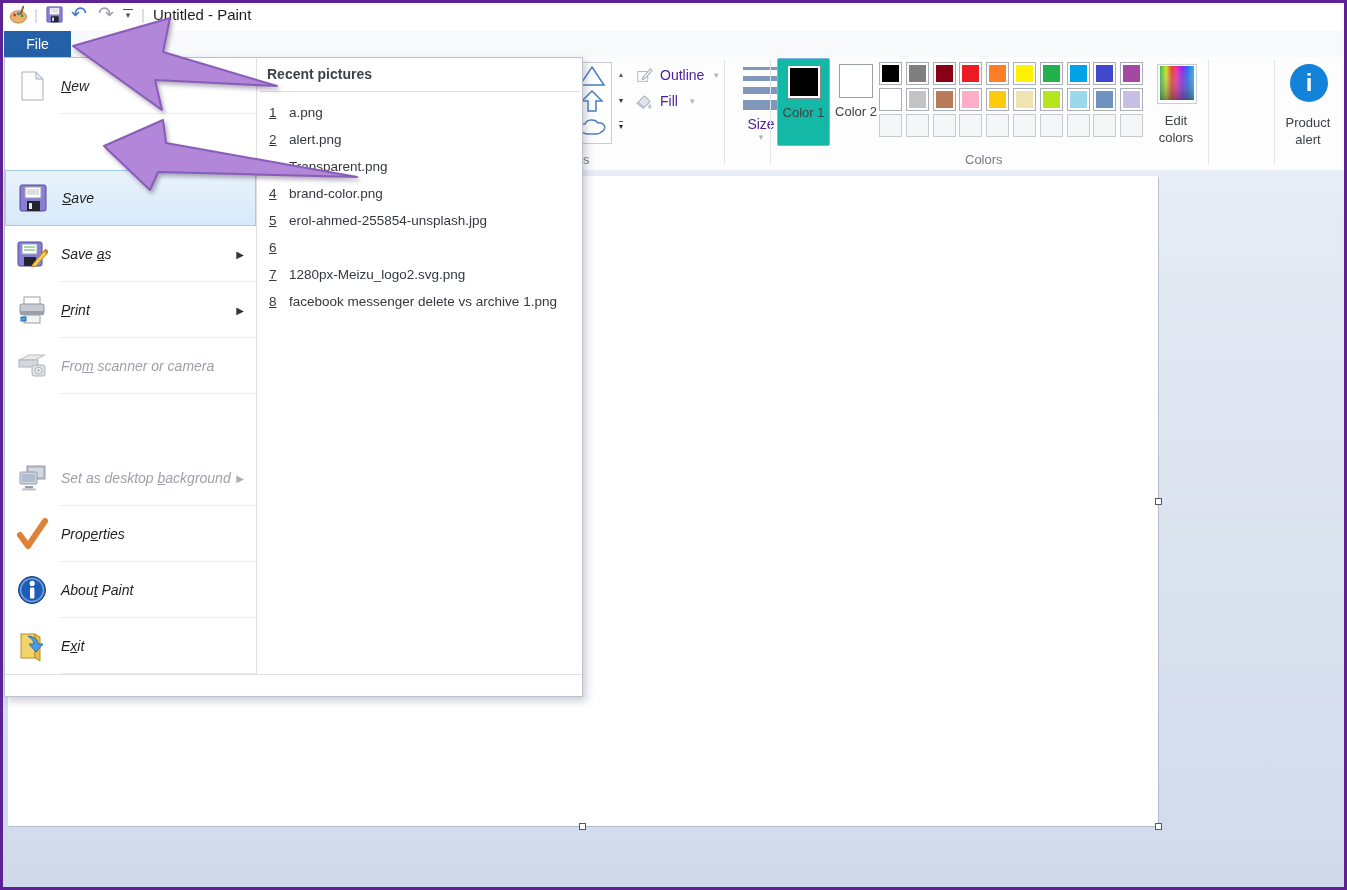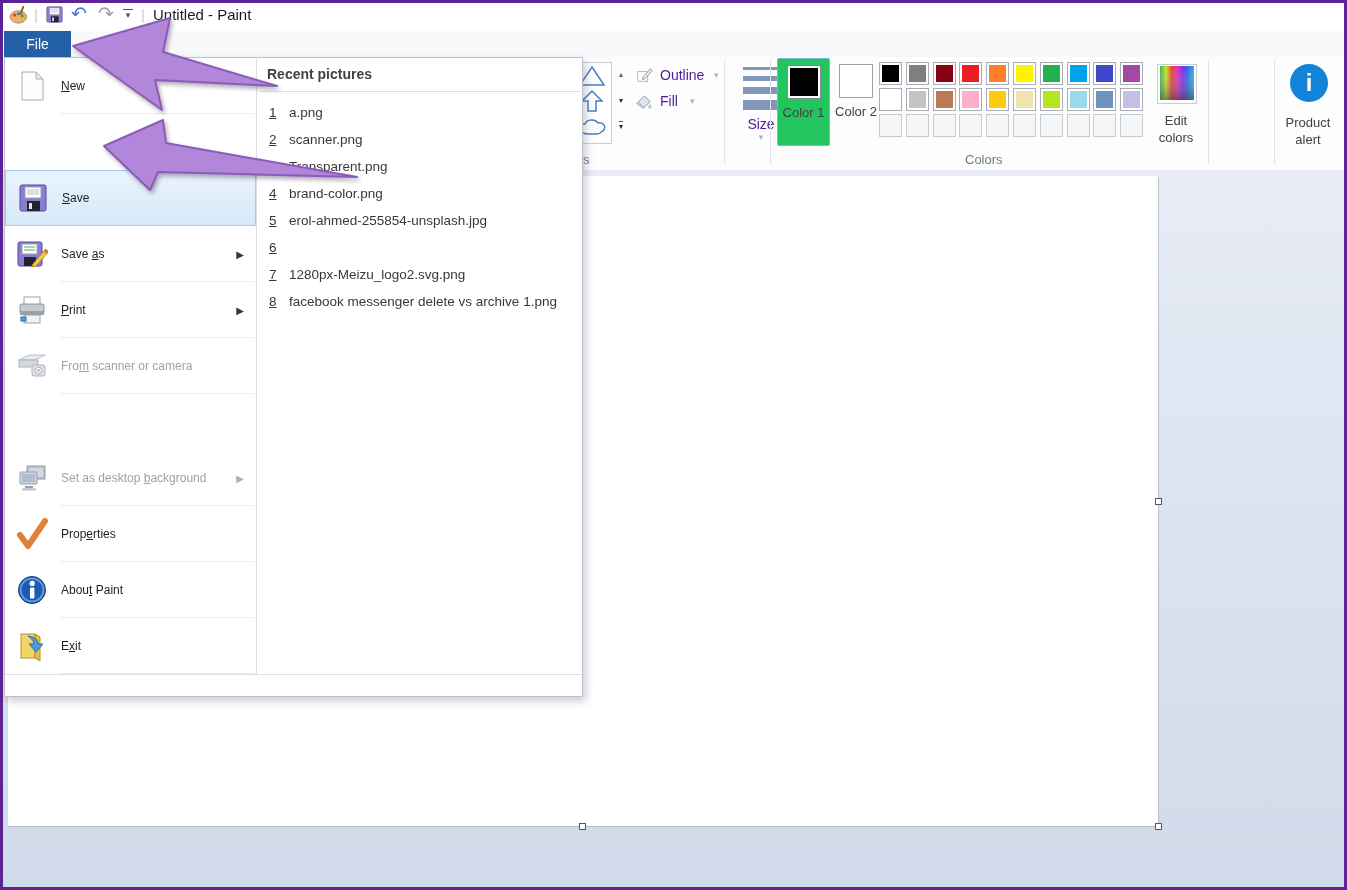--- a/index.html
+++ b/index.html
@@ -29,21 +29,21 @@
   .rib-label{color:#4c1d95;font-size:14px;}
   .rib-caret{color:#b0b5bd;font-size:9px;}
   .grp-label{color:#757a83;font-size:13px;}
   #shapes-box{left:577px;top:5px;width:33px;height:80px;background:#fff;border:1px solid #c8cdd5;overflow:hidden;}
   .sc-btn{left:613px;width:16px;height:26px;font-size:8px;color:#575c64;text-align:center;line-height:26px;}
   #shape-scroll-last{border-top:none;}
   #shape-scroll-last span{display:inline-block;border-top:1px solid #575c64;line-height:9px;}
 
   
   .colorbtn-label{font-size:13px;color:#3e4145;text-align:center;line-height:16px;}
-  #color1-btn{left:777px;top:1px;width:51px;height:86px;background:#22c55e;border:1px solid #7eb2e2;border-radius:2px;}
+  #color1-btn{left:777px;top:1px;width:51px;height:86px;background:#14b8a6;border:1px solid #7eb2e2;border-radius:2px;}
   #color2-btn{left:833px;top:1px;width:46px;height:86px;}
   .big-swatch{left:50%;top:6px;transform:translateX(-50%);width:32px;height:32px;border:1px solid #83888f;box-shadow:inset 0 0 0 2px #fff;}
   .pal-cell{width:23px;height:23px;border:1px solid #a9aeb6;box-shadow:inset 0 0 0 2px #fff;box-sizing:border-box;}
   .pal-empty{border:1px solid #c6cad1;background:#f5f6f8;box-shadow:none;}
   .icon-card{border:1px solid #c9ced6;background:#fff;box-shadow:inset 0 0 0 2px #fff;}
   .btn-label2{font-size:13px;color:#3e4145;text-align:center;line-height:17px;}
 
   
   #workarea{left:0;top:170px;width:1347px;height:720px;background:linear-gradient(#e7ecf5,#d0daea);}
   #canvas{left:8px;top:176px;width:1150px;height:650px;background:#fff;box-shadow:1px 1px 0 rgba(150,160,180,.55);}
@@ -53,21 +53,21 @@
   #file-menu{left:4px;top:57px;width:579px;height:640px;background:#fff;border:1px solid #bcc1ca;
              box-sizing:border-box;box-shadow:3px 4px 8px rgba(70,70,110,.28);}
   #menu-left{left:0;top:0;width:251px;height:616px;}
   #menu-divider-v{left:251px;top:0;width:1px;height:616px;background:#dcdfe4;}
   #menu-footer-line{left:0;top:616px;width:577px;height:1px;background:#dcdfe4;}
   .mrow{left:0;width:251px;height:56px;cursor:default;}
   .mrow .sep{position:absolute;left:55px;right:1px;bottom:0;height:1px;background:#ecedef;}
   .mrow.hl{background:linear-gradient(#e9f3fc,#d7e9f9);border:1px solid #a3cbf0;box-sizing:border-box;}
   .micon{position:absolute;left:11px;top:50%;transform:translateY(-50%);width:32px;height:32px;}
   .micon svg{width:100%;height:100%;display:block;}
-  .mlabel{position:absolute;left:56px;top:50%;transform:translateY(-50%);font-size:12px;color:#1e1f22;}
+  .mlabel{position:absolute;left:56px;top:50%;transform:translateY(-50%);font-size:14px;color:#1e1f22;font-style:italic;}
   .mlabel.dis{color:#9da1a7;}
   .msub{position:absolute;right:12px;top:50%;transform:translateY(-50%);font-size:10px;color:#33363b;}
   .msub.dis{color:#aab0b6;}
 
   #recent-header{left:262px;top:8px;width:300px;font-size:14px;font-weight:bold;color:#3e4249;}
   #recent-line{left:255px;top:33px;width:320px;height:1px;background:#dcdfe4;}
   .rrow{left:255px;width:322px;height:27px;font-size:13.5px;color:#35383d;line-height:27px;cursor:default;}
   .rnum{position:absolute;left:9px;text-decoration:underline;}
   .rname{position:absolute;left:29px;}
 
@@ -365,21 +365,21 @@
     <div class="abs" id="menu-footer-line"></div>
     <div class="abs" id="recent-header">Recent pictures</div>
     <div class="abs" id="recent-line"></div>
     <div class="abs" id="recent-list" style="left:0;top:0;width:579px;height:616px">
         <div class="abs rrow" style="top: 41px;">
           <span class="rnum">1</span>
           <span class="rname">a.png</span>
         </div>
         <div class="abs rrow" style="top: 68px;">
           <span class="rnum">2</span>
-          <span class="rname">scanner.png</span>
+          <span class="rname">alert.png</span>
         </div>
         <div class="abs rrow" style="top: 95px;">
           <span class="rnum">3</span>
           <span class="rname">Transparent.png</span>
         </div>
         <div class="abs rrow" style="top: 122px;">
           <span class="rnum">4</span>
           <span class="rname">brand-color.png</span>
         </div>
         <div class="abs rrow" style="top: 149px;">

